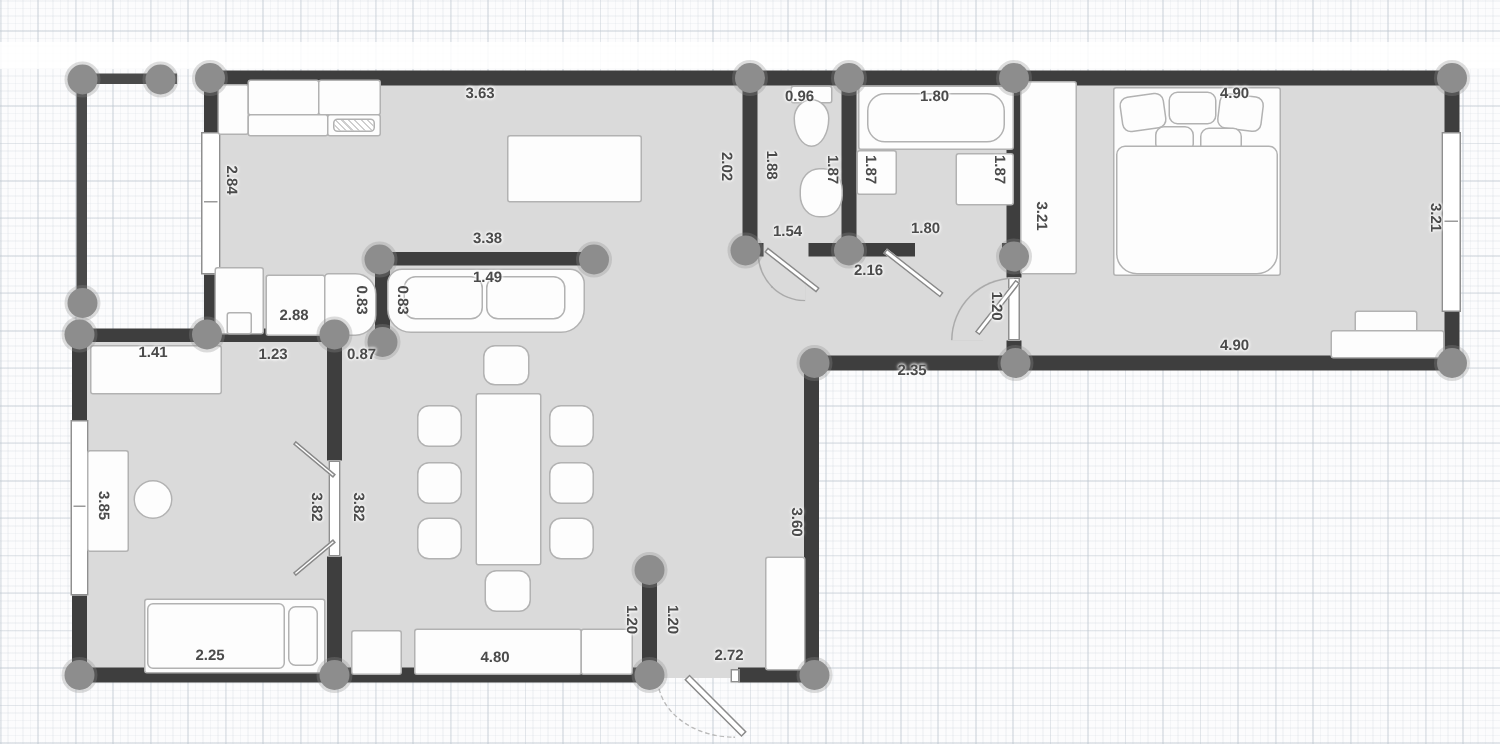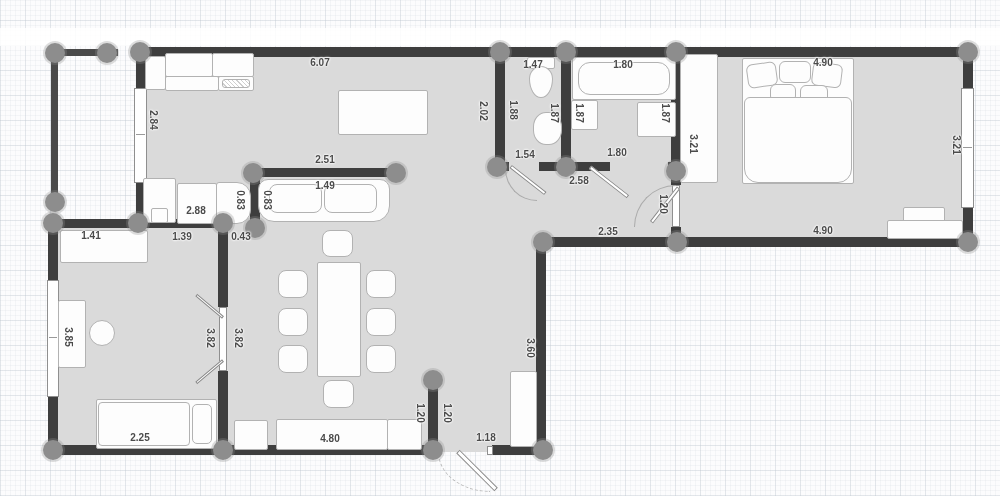--- a/index.html
+++ b/index.html
@@ -166,48 +166,48 @@
   <div class="post" style="left:958px;top:232px"></div>
   <div class="post" style="left:43px;top:213px"></div>
   <div class="post" style="left:128px;top:213px"></div>
   <div class="post" style="left:213px;top:213px"></div>
   <div class="post" style="left:423px;top:370px"></div>
   <div class="post" style="left:43px;top:440px"></div>
   <div class="post" style="left:213px;top:440px"></div>
   <div class="post" style="left:423px;top:440px"></div>
   <div class="post" style="left:533px;top:440px"></div>
 
-  <div class="lbl" style="left:320px;top:63px">6.07</div>
+  <div class="lbl" style="left:320px;top:63px">3.63</div>
   <div class="lbl v" style="left:153px;top:120px">2.84</div>
-  <div class="lbl" style="left:325px;top:160px">2.51</div>
+  <div class="lbl" style="left:325px;top:160px">3.38</div>
   <div class="lbl" style="left:325px;top:186px">1.49</div>
   <div class="lbl" style="left:196px;top:211px">2.88</div>
   <div class="lbl v" style="left:240px;top:200px">0.83</div>
   <div class="lbl v" style="left:267px;top:200px">0.83</div>
   <div class="lbl v" style="left:483px;top:111px">2.02</div>
   <div class="lbl v" style="left:513px;top:110px">1.88</div>
-  <div class="lbl" style="left:533px;top:65px">1.47</div>
+  <div class="lbl" style="left:533px;top:65px">0.96</div>
   <div class="lbl v" style="left:554px;top:113px">1.87</div>
   <div class="lbl" style="left:525px;top:155px">1.54</div>
   <div class="lbl" style="left:623px;top:65px">1.80</div>
   <div class="lbl v" style="left:579px;top:113px">1.87</div>
   <div class="lbl v" style="left:665px;top:113px">1.87</div>
   <div class="lbl" style="left:617px;top:153px">1.80</div>
-  <div class="lbl" style="left:579px;top:181px">2.58</div>
+  <div class="lbl" style="left:579px;top:181px">2.16</div>
   <div class="lbl v" style="left:693px;top:144px">3.21</div>
   <div class="lbl" style="left:823px;top:63px">4.90</div>
   <div class="lbl v" style="left:956px;top:145px">3.21</div>
   <div class="lbl v" style="left:663px;top:204px">1.20</div>
-  <div class="lbl" style="left:608px;top:232px">2.35</div>
+  <div class="lbl" style="left:608px;top:248px">2.35</div>
   <div class="lbl" style="left:823px;top:231px">4.90</div>
-  <div class="lbl" style="left:91px;top:236px">1.41</div>
-  <div class="lbl" style="left:182px;top:237px">1.39</div>
-  <div class="lbl" style="left:241px;top:237px">0.43</div>
+  <div class="lbl" style="left:102px;top:236px">1.41</div>
+  <div class="lbl" style="left:182px;top:237px">1.23</div>
+  <div class="lbl" style="left:241px;top:237px">0.87</div>
   <div class="lbl v" style="left:68px;top:337px">3.85</div>
   <div class="lbl v" style="left:210px;top:338px">3.82</div>
   <div class="lbl v" style="left:238px;top:338px">3.82</div>
   <div class="lbl" style="left:140px;top:438px">2.25</div>
   <div class="lbl" style="left:330px;top:439px">4.80</div>
   <div class="lbl v" style="left:420px;top:413px">1.20</div>
   <div class="lbl v" style="left:447px;top:413px">1.20</div>
-  <div class="lbl" style="left:486px;top:438px">1.18</div>
+  <div class="lbl" style="left:486px;top:438px">2.72</div>
   <div class="lbl v" style="left:530px;top:348px">3.60</div>
 </div>
 
 </body></html>

